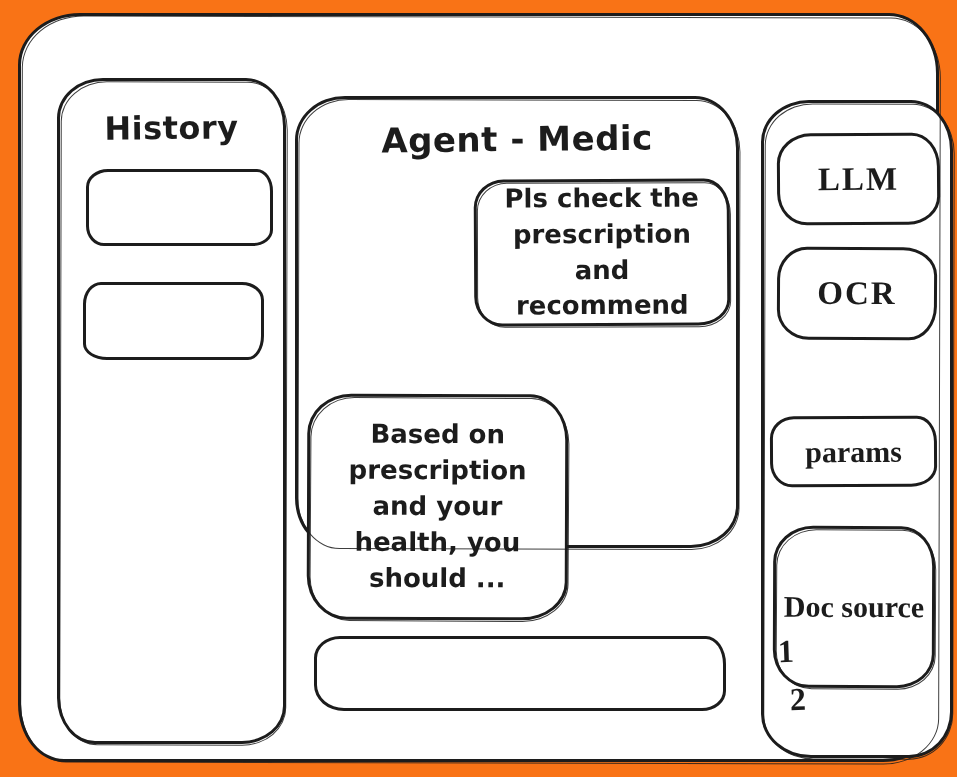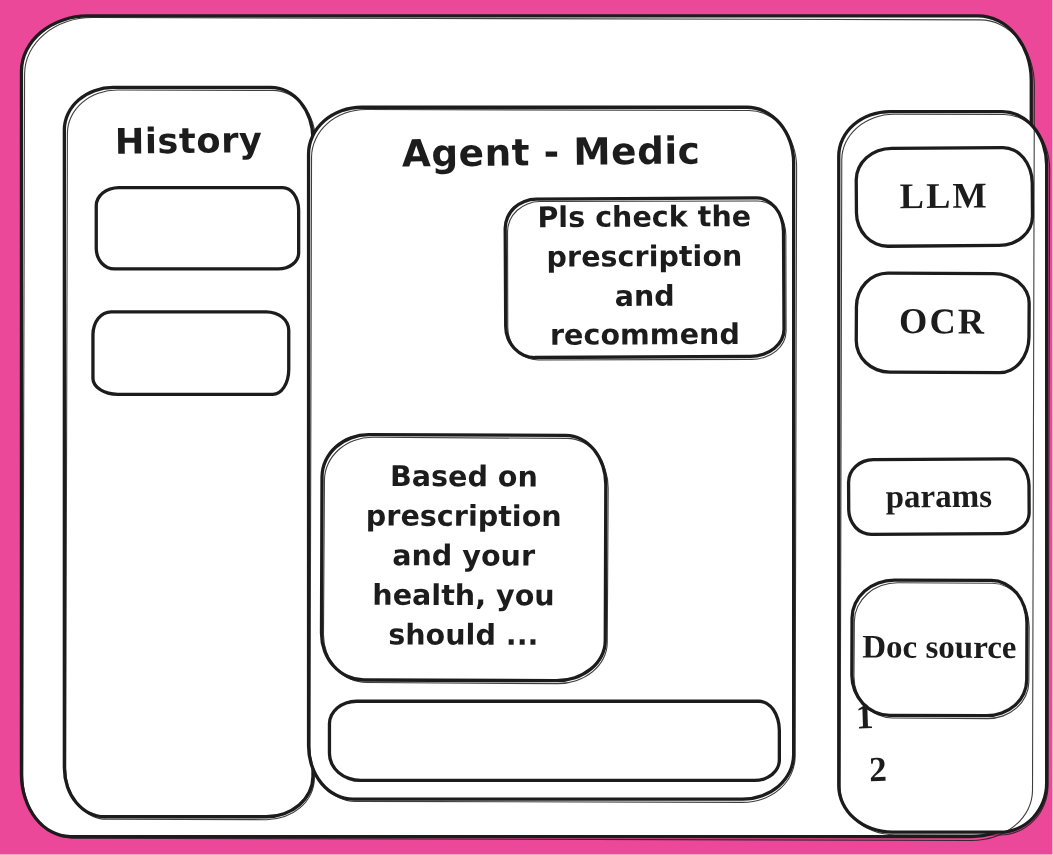--- a/index.html
+++ b/index.html
@@ -6,21 +6,21 @@
     margin: 0;
     padding: 0;
     background: #ffffff;
     font-family: "DejaVu Sans", sans-serif;
     color: #1c1c1c;
   }
   #stage {
     position: relative;
     width: 957px;
     height: 777px;
-    background: #ec4899;
+    background: #f97316;
     overflow: hidden;
   }
   
   .sk {
     position: absolute;
     border: 3px solid #1c1c1c;
     background: #ffffff;
     box-sizing: border-box;
   }
   
@@ -56,21 +56,21 @@
   .history-item-1 {
     left: 26px; top: 88px; width: 187px; height: 77px;
     border-radius: 22px 16px 20px 18px / 18px 22px 16px 20px;
   }
   .history-item-2 {
     left: 23px; top: 201px; width: 181px; height: 78px;
     border-radius: 18px 22px 16px 24px / 22px 18px 24px 16px;
   }
   
   .chat-panel {
-    left: 258px; top: 80px; width: 444px; height: 632px;
+    left: 274px; top: 80px; width: 444px; height: 452px;
     border-radius: 50px 44px 48px 42px / 44px 52px 42px 50px;
   }
   .chat-title { top: 20px; font-size: 34px; }
   .bubble {
     display: flex;
     align-items: center;
     justify-content: center;
     text-align: center;
     font-size: 26px;
     font-weight: bold;
@@ -129,21 +129,21 @@
     letter-spacing: 2px;
     transform: rotate(0.3deg);
   }
   .tool-params {
     left: 6px; top: 313px; width: 167px; height: 71px;
     border-radius: 24px 20px 26px 22px / 22px 26px 20px 24px;
     font-size: 30px;
     transform: rotate(-0.3deg);
   }
   .tool-doc {
-    left: 9px; top: 423px; width: 162px; height: 126px;
+    left: 9px; top: 423px; width: 162px; height: 162px;
     border-radius: 40px 34px 38px 36px / 36px 40px 34px 38px;
     font-size: 30px;
     line-height: 1.35;
     padding: 0 7px;
     transform: rotate(0.2deg);
   }
   .list-marker {
     position: absolute;
     font-size: 32px;
     font-weight: bold;

